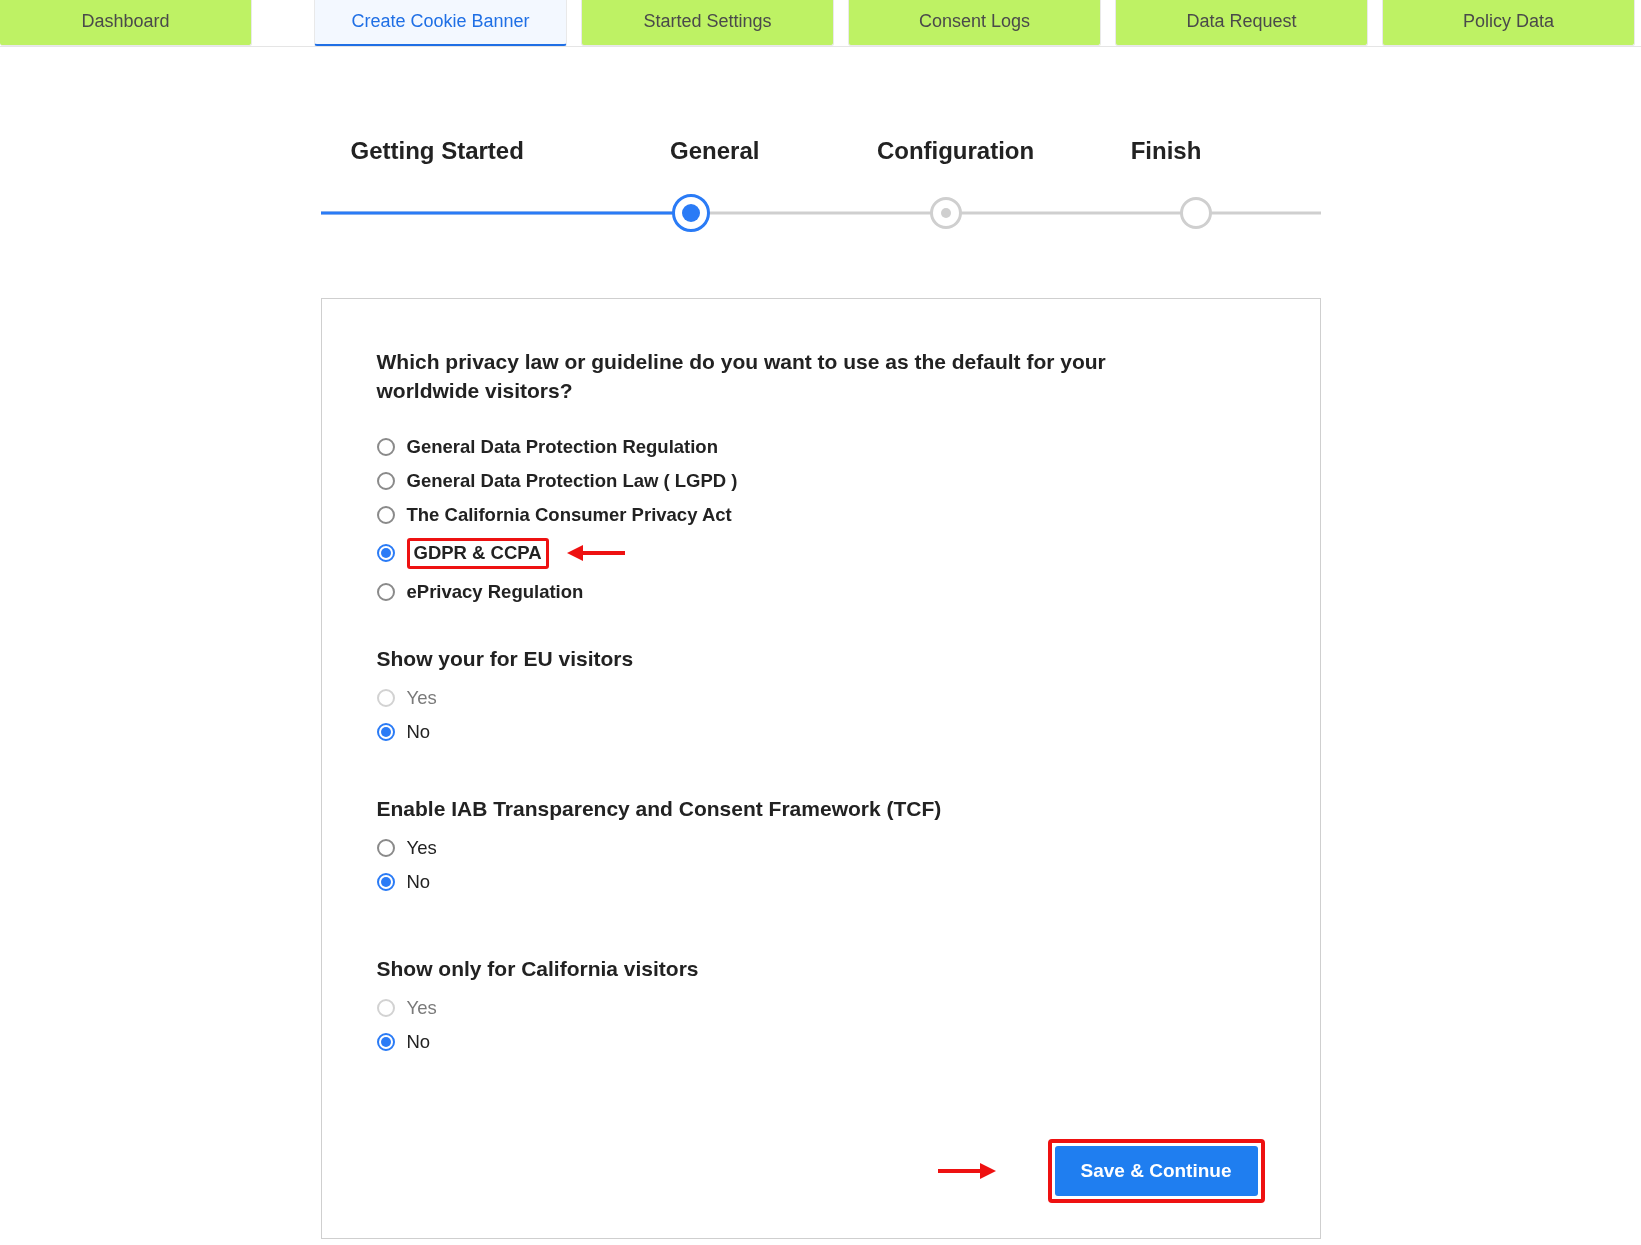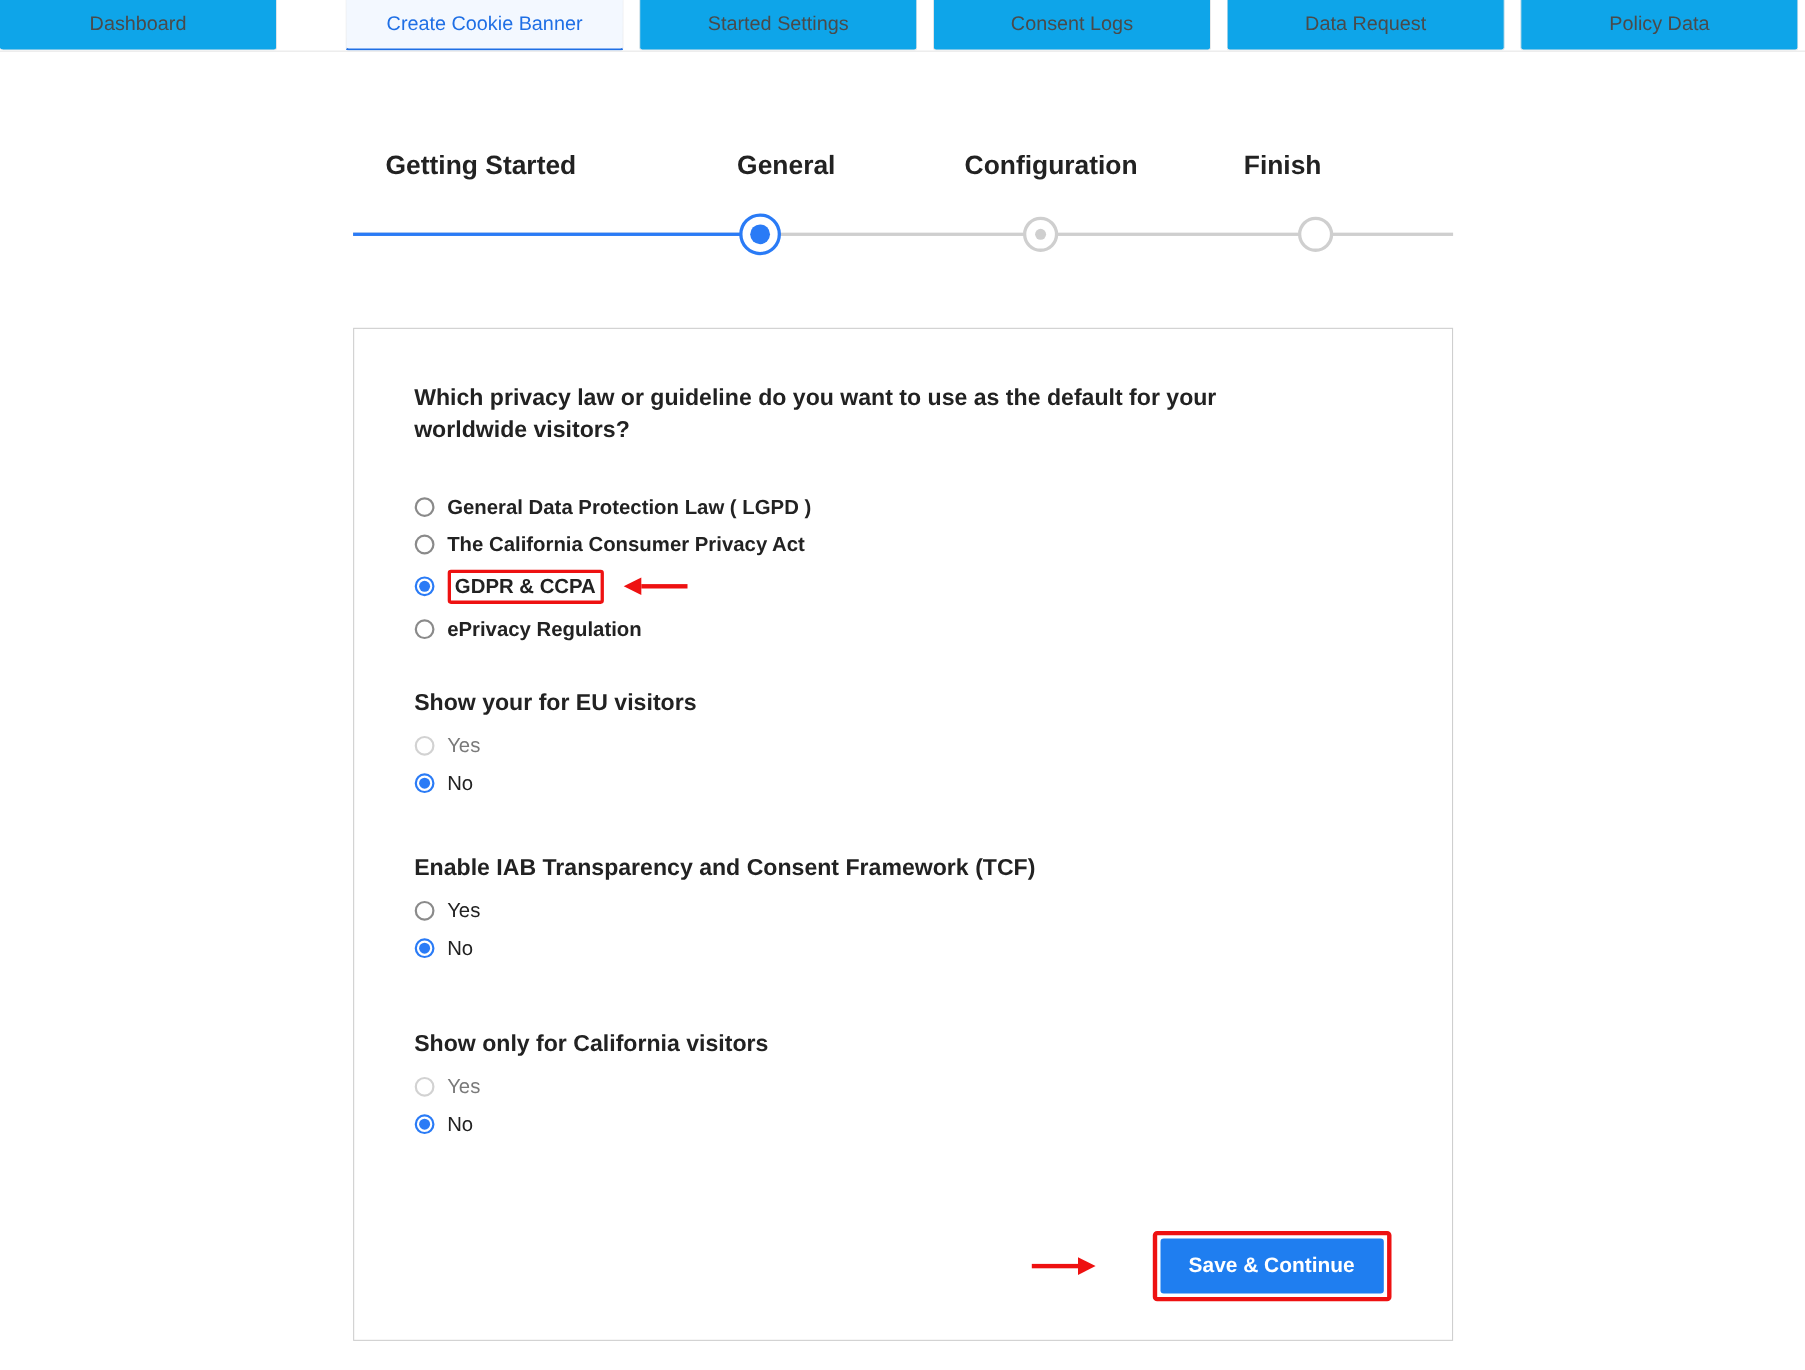--- a/index.html
+++ b/index.html
@@ -8,21 +8,21 @@
     
     .tabs-bar { display: flex; gap: 8px; border-bottom: 1px solid #e5e5e5; padding: 0 0 0 0; }
     .tab {
       flex: 1;
       text-align: center;
       padding: 11px 0 12px 0;
       border: 1px solid #e9e9e9;
       border-top: none;
       border-bottom-left-radius: 3px;
       border-bottom-right-radius: 3px;
-      background: #0ea5e9;
+      background: #bef264;
       color: #4a4a4a;
       font-size: 18px;
       cursor: pointer;
       margin-right: 6px;
     }
     .tab.first { border-left: none; }
     .tab.active {
       background: #f3f8ff;
       color: #1f6fe5;
       border-bottom: 2px solid #1f6fe5;
@@ -52,21 +52,21 @@
     .node.n4 { left: 87.5%; }
 
     
     .card {
       border: 1px solid #cfcfcf;
       margin-top: 65px;
       padding: 48px 55px 35px 55px;
       position: relative;
     }
 
-    .question { font-size: 21px; font-weight: 600; color: #222; line-height: 1.4; margin-bottom: 38px; max-width: 830px; }
+    .question { font-size: 21px; font-weight: 600; color: #222; line-height: 1.4; margin-bottom: 24px; max-width: 830px; }
     .subhead { font-size: 21px; font-weight: 600; color: #222; margin-top: 38px; margin-bottom: 10px; }
 
     .radio-row { display: flex; align-items: center; gap: 12px; padding: 6px 0; }
     .radio {
       width: 18px; height: 18px; border-radius: 50%; border: 2px solid #8a8a8a; position: relative; flex-shrink: 0;
     }
     .radio.selected { border-color: #2a7bf6; }
     .radio.selected::after { content: ""; position: absolute; top: 50%; left: 50%; width: 10px; height: 10px; border-radius: 50%; background: #2a7bf6; transform: translate(-50%, -50%); }
     .radio.disabled { border-color: #d2d2d2; }
     .radio-label { font-size: 18.5px; font-weight: 600; color: #222; }
@@ -127,20 +127,24 @@
       </div>
     <div class="node n4"></div>
   </div>
 
   <div class="card">
 
     <div class="question">Which privacy law or guideline do you want to use as the default for your worldwide visitors?</div>
 
     <div class="radio-row">
       <span class="radio"></span>
+      <span class="radio-label">General Data Protection Regulation</span>
+    </div>
+    <div class="radio-row">
+      <span class="radio"></span>
       <span class="radio-label">General Data Protection Law ( LGPD )</span>
     </div>
     <div class="radio-row">
       <span class="radio"></span>
       <span class="radio-label">The California Consumer Privacy Act</span>
     </div>
     <div class="radio-row">
       <span class="radio selected"></span>
       <span class="hl-box">
         <span class="radio-label">GDPR &amp; CCPA</span>

